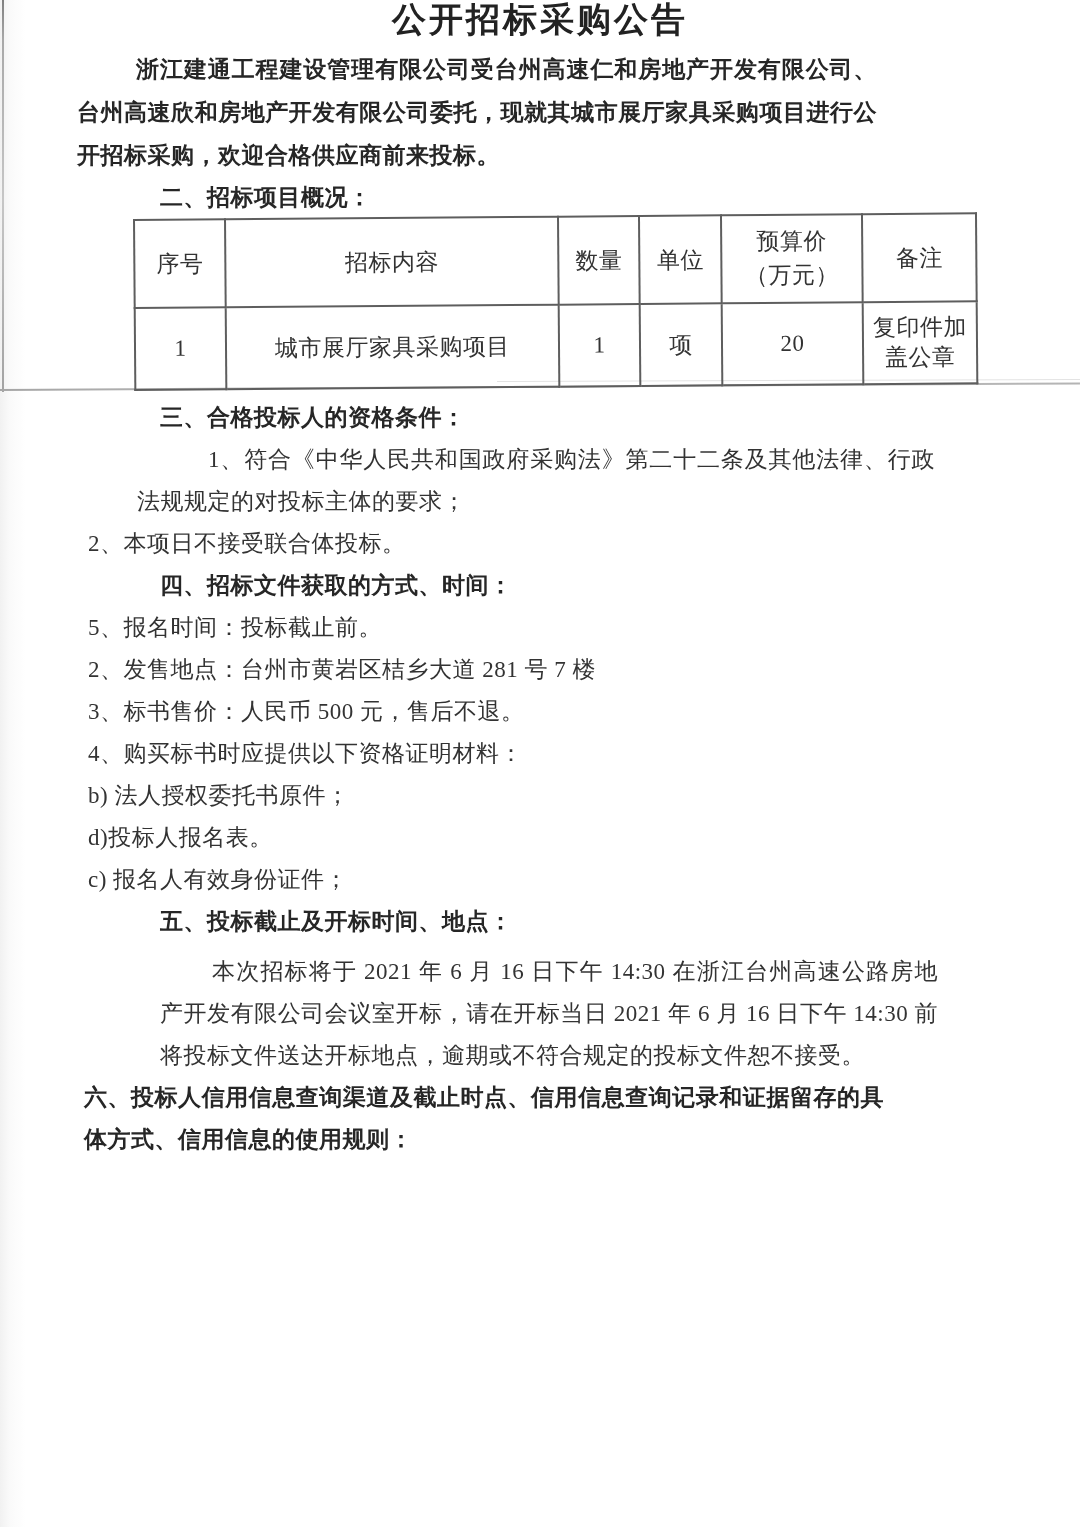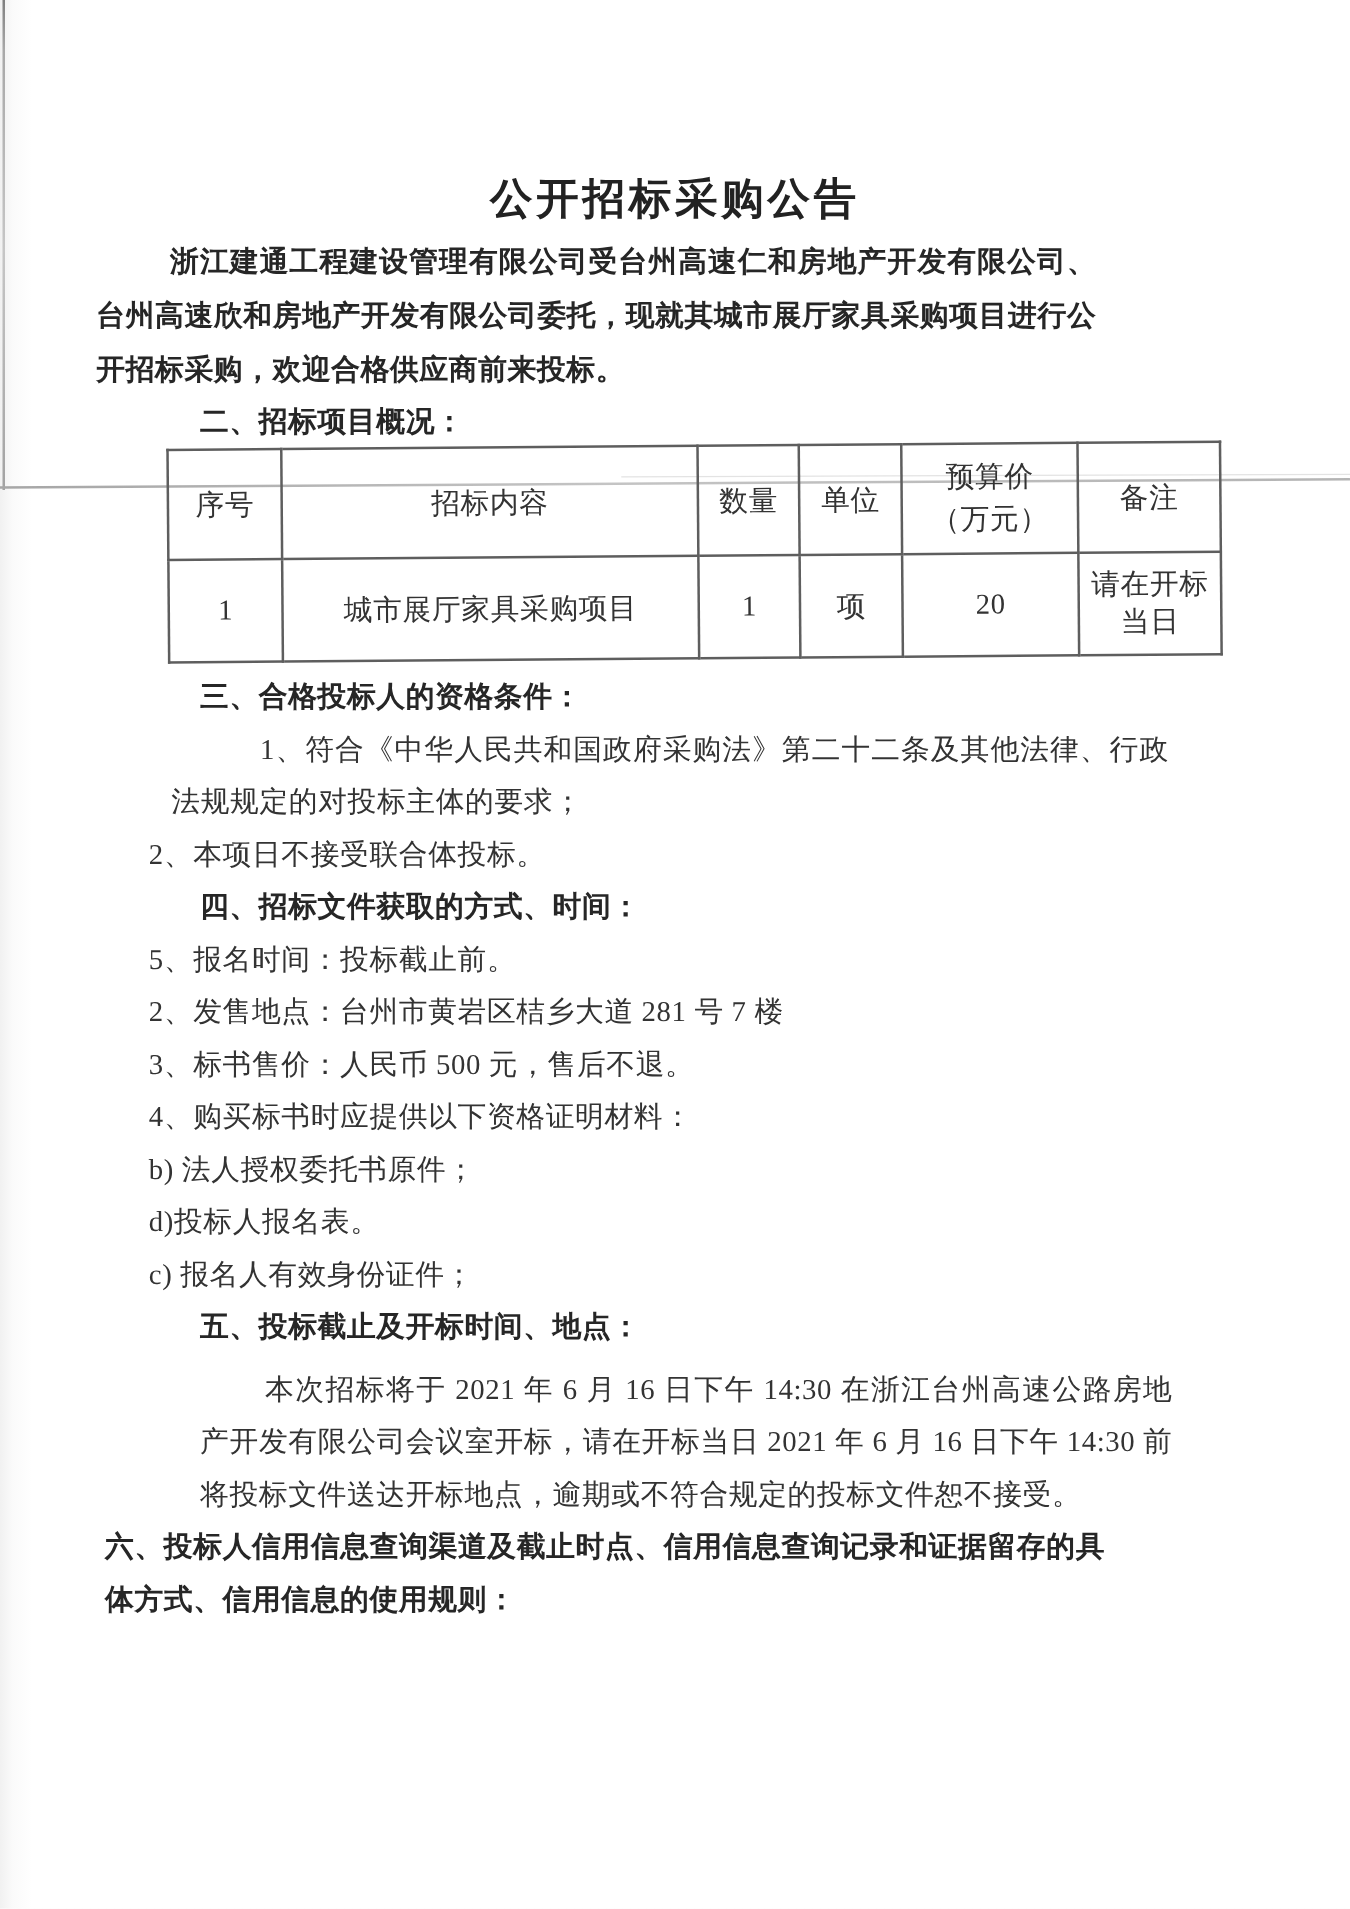--- a/index.html
+++ b/index.html
@@ -14,32 +14,32 @@
       linear-gradient(180deg,#ffffff 0%,#ffffff 55%,#fbfbfb 100%);
   }
   
   .vline{position:absolute;left:2px;top:0;width:2px;height:392px;
     background:linear-gradient(180deg,#7f7f7f 0,#a8a8a8 40px,#c6c6c6 200px,#a2a2a2 392px);}
   .hline{position:absolute;left:0;top:389px;width:1080px;height:2px;
     background:linear-gradient(90deg,#a6a6a6,#c4c4c4 45%,#b4b4b4);
     transform:rotate(-0.35deg);transform-origin:left center;}
   .hline2{position:absolute;left:46%;top:381px;width:54%;height:1px;background:#e3e3e3;
     transform:rotate(-0.2deg);transform-origin:left center;}
-  .content{position:relative;padding-top:140px;font-size:23px;letter-spacing:0.5px;}
+  .content{position:relative;font-size:23px;letter-spacing:0.5px;}
   h1.title{
     margin:0;text-align:center;font-size:34px;line-height:40px;
     letter-spacing:3px;font-weight:bold;color:#222222;
   }
   p{margin:0;}
   .ln{line-height:42px;}
   .b{font-weight:bold;color:#262626;}
   .intro{margin:8px 0 0 77px;width:800px;line-height:43px;
     text-indent:59px;text-align:justify;font-weight:bold;color:#262626;}
   .sec{margin-left:160px;}
-  .item{margin-left:119px;}
+  .item{margin-left:88px;}
   .hang{margin-left:137px;width:798px;text-indent:71px;text-align:justify;}
   .para5{margin:8px 0 0 160px;width:778px;text-indent:52px;text-align:justify;}
   .sec6{margin-left:84px;width:800px;text-align:justify;}
   
   .tbl-wrap{margin:0 0 0 133px;width:806px;transform:rotate(-0.45deg);transform-origin:left top;}
   table{border-collapse:collapse;width:806px;table-layout:fixed;}
   th,td{border:2px solid #5e5e5e;font-weight:normal;text-align:center;
     vertical-align:middle;font-size:23px;color:#333333;padding:0 4px;}
   thead tr{height:88px;}
   tbody tr{height:82px;}
@@ -77,21 +77,21 @@
             <th class="c5">备注</th>
           </tr>
         </thead>
         <tbody>
           <tr>
             <td>1</td>
             <td>城市展厅家具采购项目</td>
             <td>1</td>
             <td>项</td>
             <td>20</td>
-            <td class="remark">请在开标当日</td>
+            <td class="remark">复印件加盖公章</td>
           </tr>
         </tbody>
       </table>
     </div>
 
     <p class="sec ln b" style="margin-top:6px">三、合格投标人的资格条件：</p>
     <p class="hang ln">1、符合《中华人民共和国政府采购法》第二十二条及其他法律、行政法规规定的对投标主体的要求；</p>
     <p class="item ln">2、本项日不接受联合体投标。</p>
 
     <p class="sec ln b">四、招标文件获取的方式、时间：</p>

